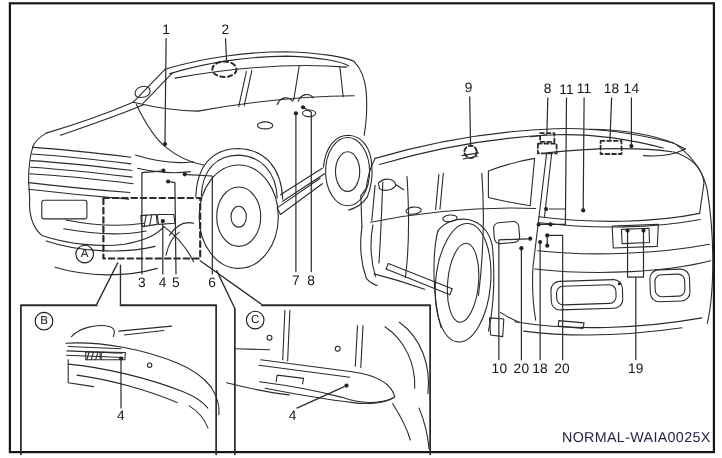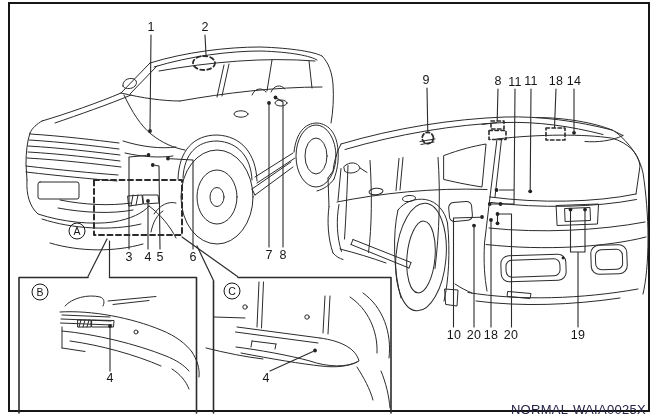--- a/index.html
+++ b/index.html
@@ -7,21 +7,21 @@
          font-family:"Liberation Sans",sans-serif;overflow:hidden;}
   .frame{position:absolute;left:8px;top:2px;width:642px;height:410px;
          border:2px solid #161616;box-sizing:border-box;}
   svg.canvas{position:absolute;left:0;top:0;width:656px;height:416px;}
   .lbl{position:absolute;transform:translate(-50%,-50%);font-size:12.5px;
        color:#161616;letter-spacing:.2px;white-space:nowrap;line-height:1;}
   .circle-lbl{position:absolute;transform:translate(-50%,-50%);width:17px;height:17px;
        border:1.5px solid #161616;border-radius:50%;display:flex;align-items:center;
        justify-content:center;font-size:10.5px;color:#161616;box-sizing:border-box;line-height:1;}
   .fig-code{position:absolute;right:10px;top:390px;font-size:13px;color:#232345;
-       letter-spacing:.3px;margin-top:12px;}
+       letter-spacing:.3px;}
 </style>
 </head>
 <body>
 
 <div class="stage">
   <div class="frame"></div>
 
   <svg class="canvas" viewBox="0 0 656 416" xmlns="http://www.w3.org/2000/svg">
     <g fill="none" stroke="#2b2b2b" stroke-width="1" stroke-linecap="round" stroke-linejoin="round">
 

